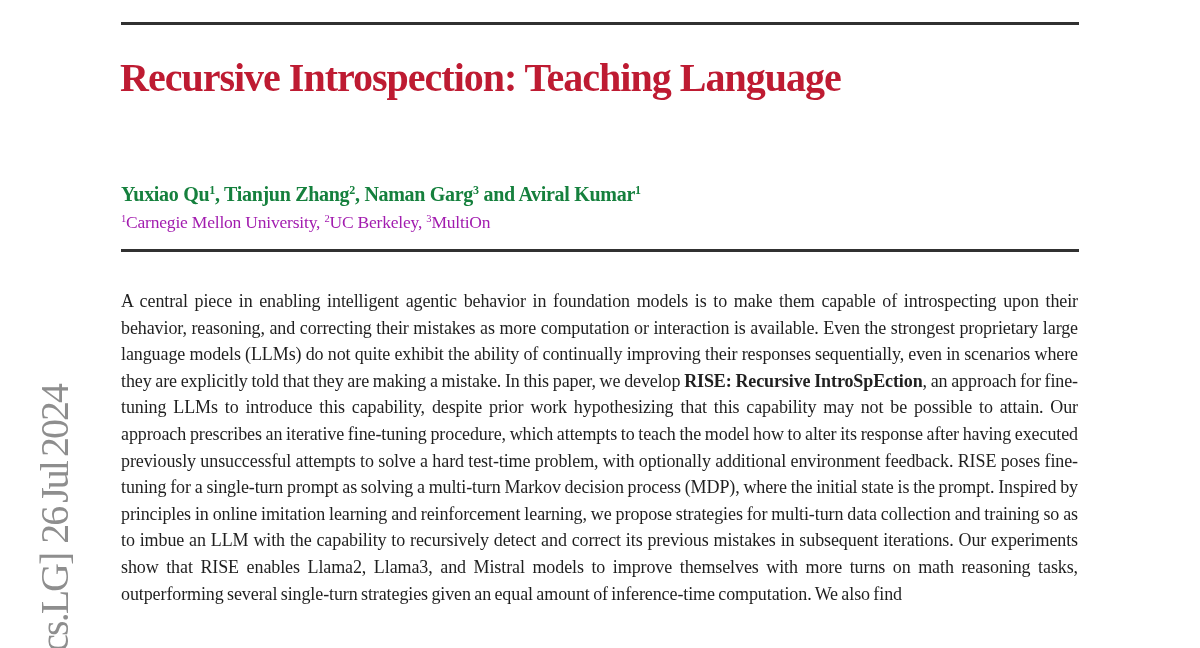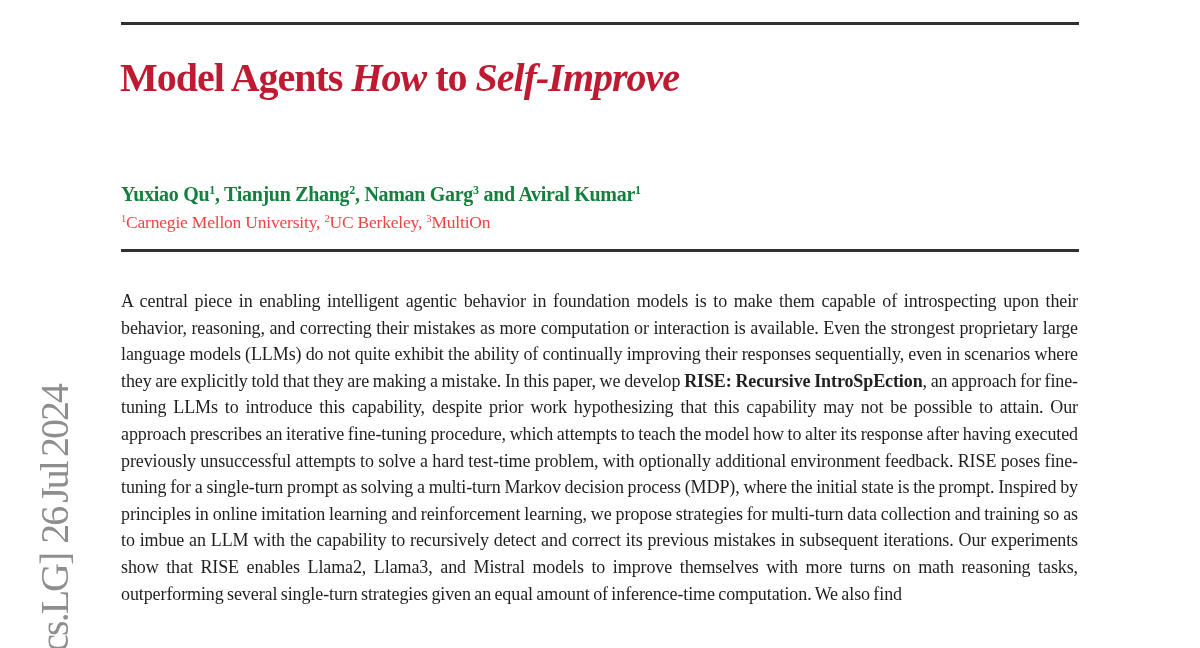--- a/index.html
+++ b/index.html
@@ -94,22 +94,22 @@
   }
 </style>
 </head>
 <body>
 
 <div class="watermark" style="color: rgb(142, 142, 142);">[cs.LG]  26 Jul 2024</div>
 
 <div class="rule rule-top" style="color: rgb(49, 49, 49);"></div>
 
 <h1 class="title" style="color: rgb(190, 27, 50);">
-  <span class="title-line"><span class="seg-r">Model Agents </span><span class="seg-i">How</span><span class="seg-r"> to </span><span class="seg-i">Self-Improve</span></span>
+  <span class="title-line"><span class="seg-r">Recursive Introspection: Teaching Language</span></span>
 </h1>
 
 <div class="authors" style="color: #15803d;"><span class="seg-r">Yuxiao Qu</span><sup class="seg-sup">1</sup><span class="seg-r">, Tianjun Zhang</span><sup class="seg-sup">2</sup><span class="seg-r">, Naman Garg</span><sup class="seg-sup">3</sup><span class="seg-r"> and Aviral Kumar</span><sup class="seg-sup">1</sup></div>
 
-<div class="affiliations" style="color: #ef4444;"><sup class="seg-sup">1</sup><span class="seg-r">Carnegie Mellon University, </span><sup class="seg-sup">2</sup><span class="seg-r">UC Berkeley, </span><sup class="seg-sup">3</sup><span class="seg-r">MultiOn</span></div>
+<div class="affiliations" style="color: #a21caf;"><sup class="seg-sup">1</sup><span class="seg-r">Carnegie Mellon University, </span><sup class="seg-sup">2</sup><span class="seg-r">UC Berkeley, </span><sup class="seg-sup">3</sup><span class="seg-r">MultiOn</span></div>
 
 <div class="rule rule-mid" style="color: rgb(49, 49, 49);"></div>
 
 <p class="abstract" style="color: rgb(31, 31, 31);"><span class="seg-r">A central piece in enabling intelligent agentic behavior in foundation models is to make them capable of introspecting upon their behavior, reasoning, and correcting their mistakes as more computation or interaction is available. Even the strongest proprietary large language models (LLMs) do not quite exhibit the ability of continually improving their responses sequentially, even in scenarios where they are explicitly told that they are making a mistake. In this paper, we develop </span><span class="seg-b">RISE: </span><span class="seg-bi">Recursive IntroSpEction</span><span class="seg-r">, an approach for fine-tuning LLMs to introduce this capability, despite prior work hypothesizing that this capability may not be possible to attain. Our approach prescribes an iterative fine-tuning procedure, which attempts to teach the model how to alter its response after having executed previously unsuccessful attempts to solve a hard test-time problem, with optionally additional environment feedback. RISE poses fine-tuning for a single-turn prompt as solving a multi-turn Markov decision process (MDP), where the initial state is the prompt. Inspired by principles in online imitation learning and reinforcement learning, we propose strategies for multi-turn data collection and training so as to imbue an LLM with the capability to recursively detect and correct its previous mistakes in subsequent iterations. Our experiments show that RISE enables Llama2, Llama3, and Mistral models to improve themselves with more turns on math reasoning tasks, outperforming several single-turn strategies given an equal amount of inference-time computation. We also find</span></p>
 
 </body></html>

